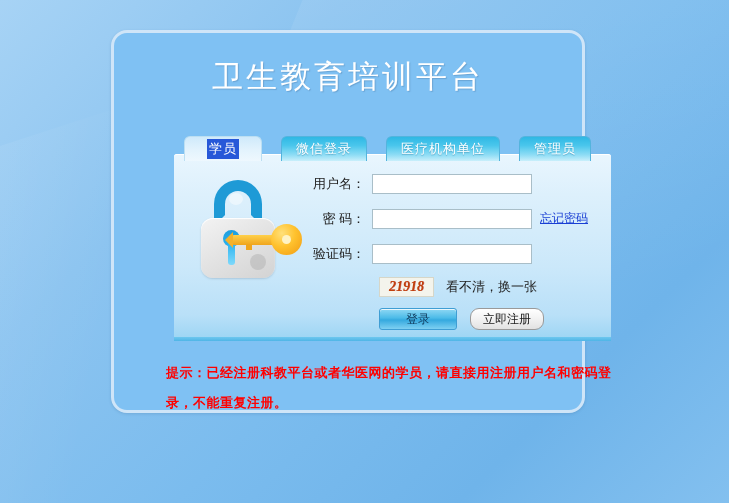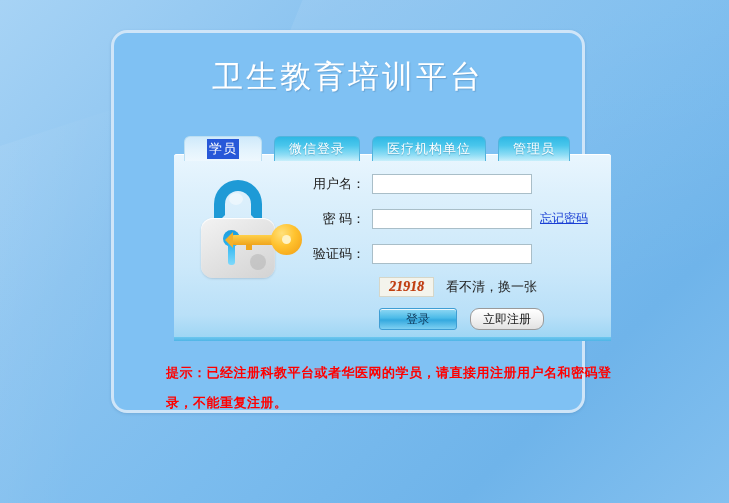--- a/index.html
+++ b/index.html
@@ -52,21 +52,21 @@
     color: #ffffff;
     text-shadow: 1px 1px 1px rgba(90,140,185,0.55);
   }
 
   
   .tabs {
     position: absolute;
     left: 70px; top: 103px;
     display: flex;
     align-items: flex-end;
-    gap: 12px;
+    gap: 19px;
     z-index: 3;
   }
   .tab {
     height: 25px;
     padding: 0 14px;
     display: flex;
     align-items: center;
     justify-content: center;
     font-size: 13px;
     color: #ffffff;

